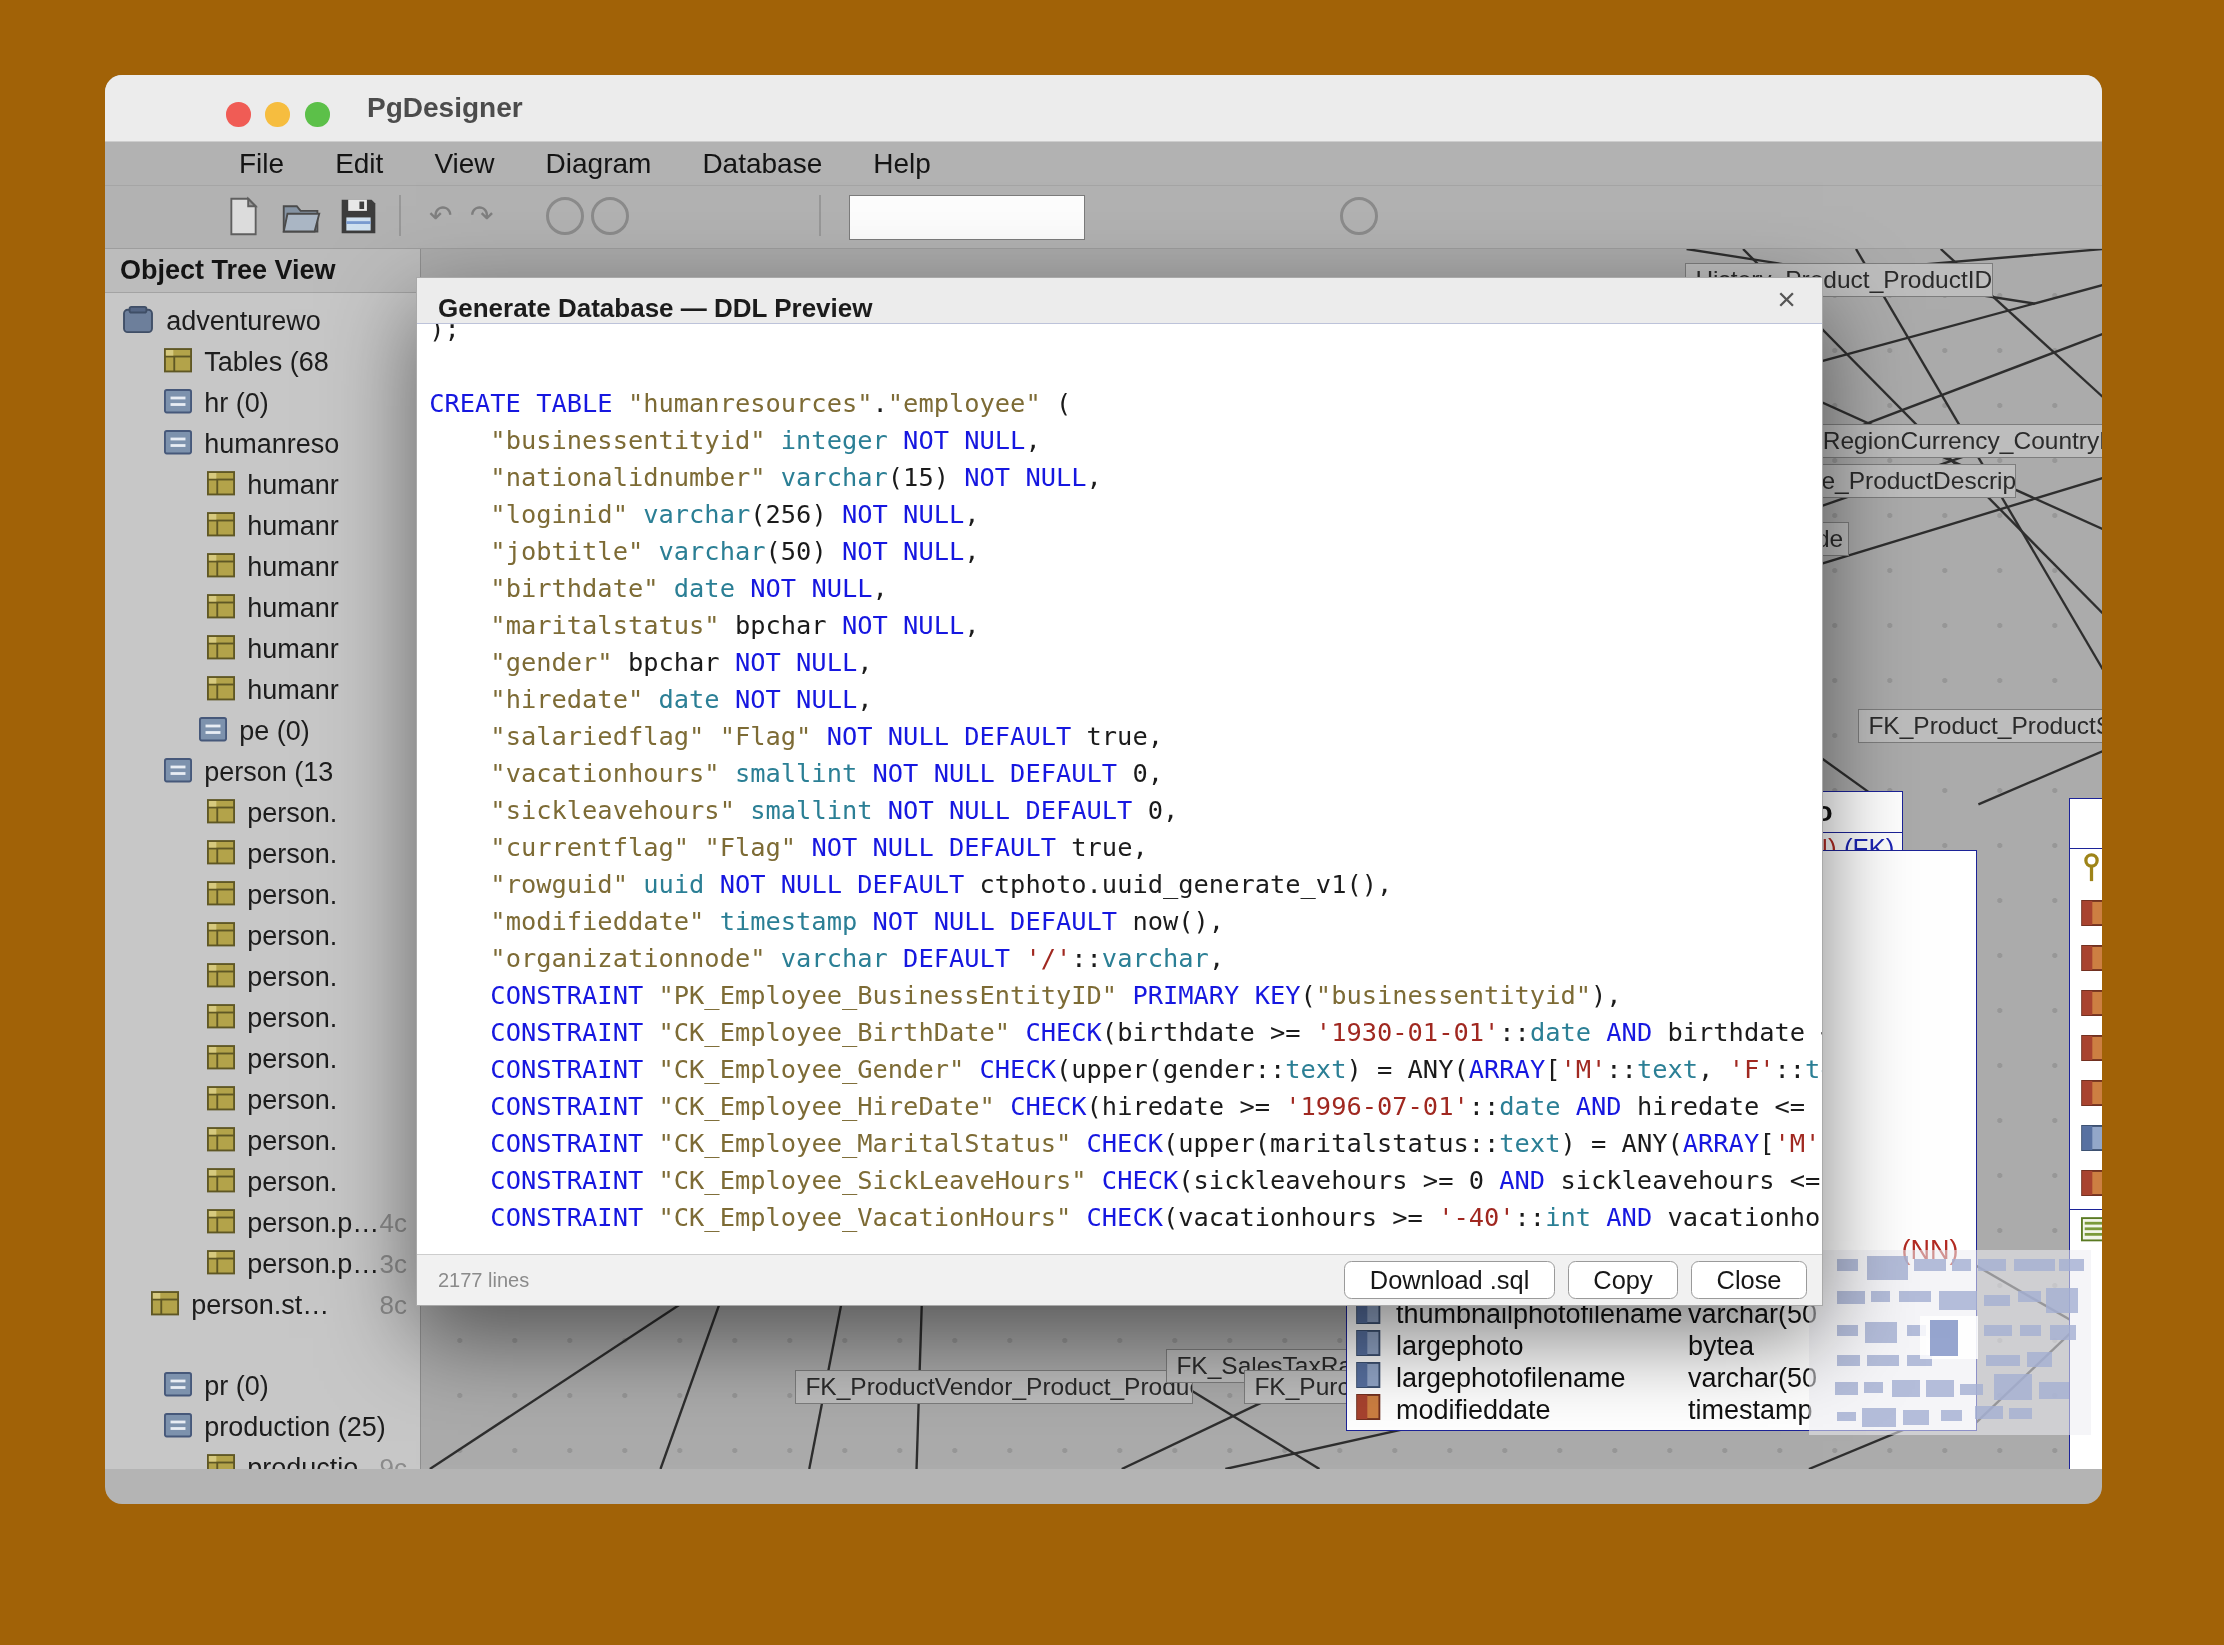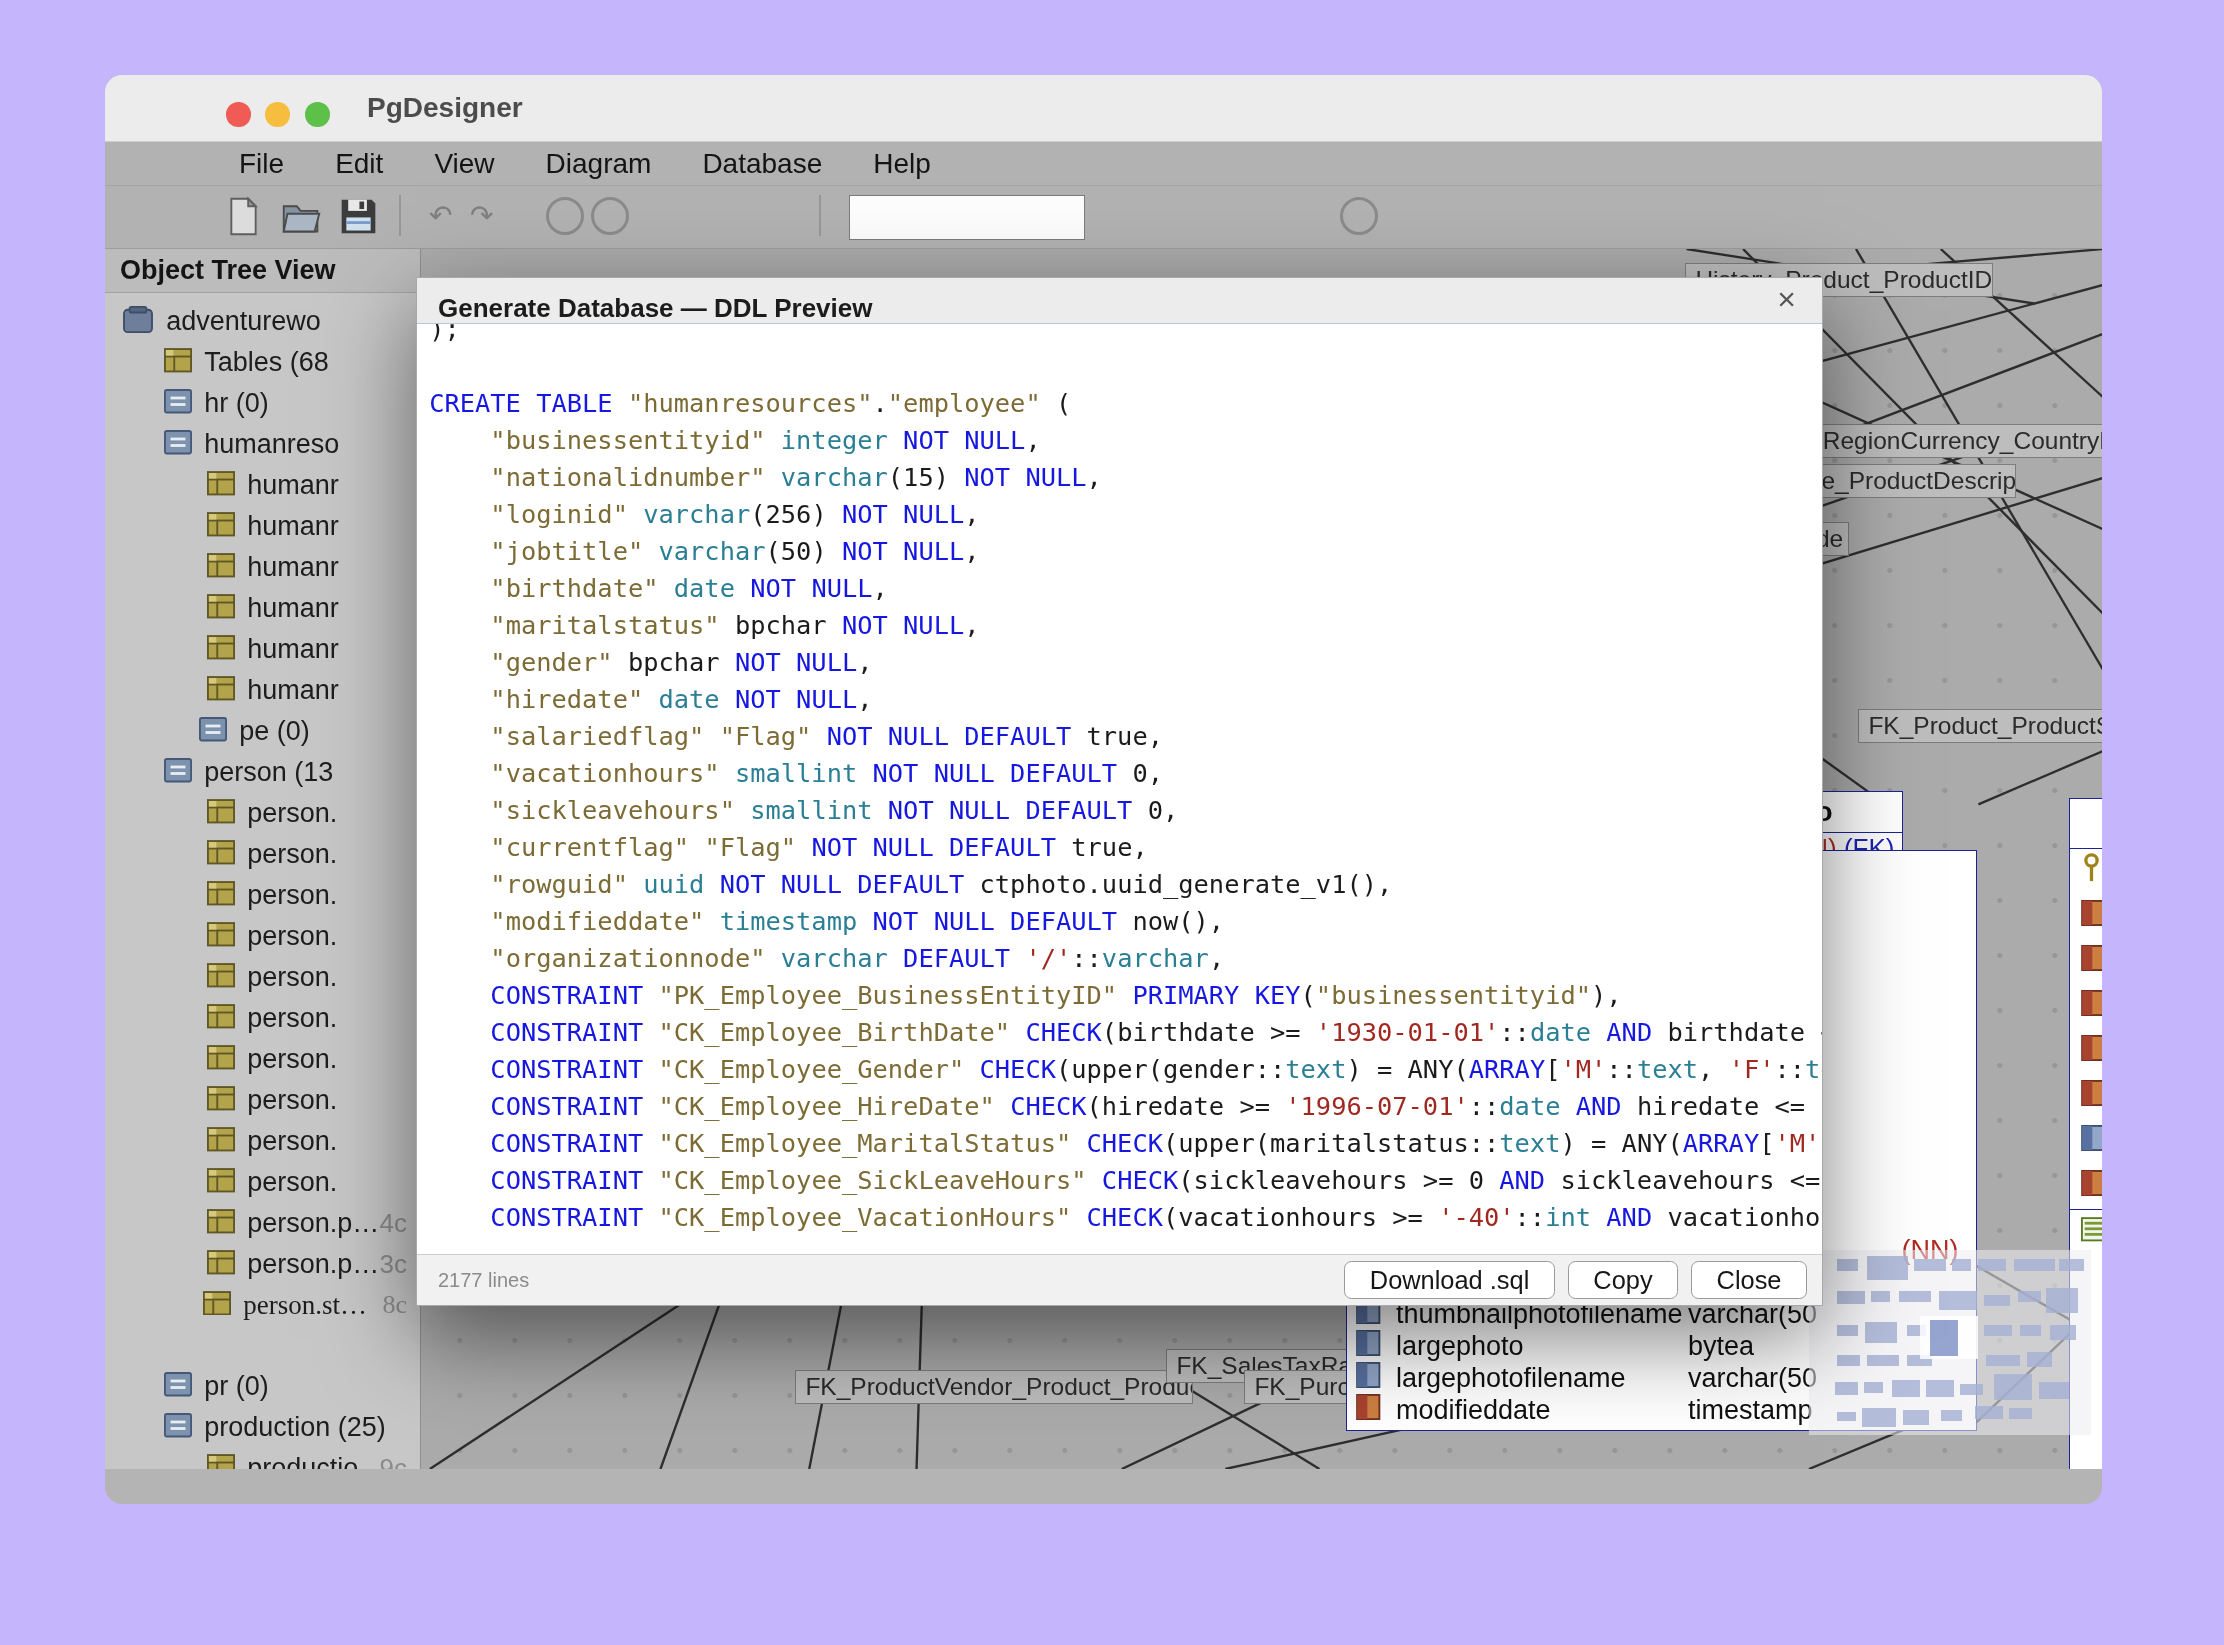--- a/index.html
+++ b/index.html
@@ -1,16 +1,16 @@
 <!DOCTYPE html>
 <html style="font-size:15px"><head>
 <meta charset="utf-8">
 <style>
   html,body{margin:0;padding:0;background:#000;}
-  #stage{position:relative;width:2224px;height:1646px;background:#c4b5fd;overflow:hidden;
+  #stage{position:relative;width:2224px;height:1646px;background:#a16207;overflow:hidden;
          font-family:"Liberation Sans",sans-serif;-webkit-font-smoothing:antialiased;}
   
   .window{position:absolute;left:105px;top:75px;width:1997px;height:1429px;border-radius:17px;
           overflow:hidden;background:#b4b4b4;}
   .titlebar{position:relative;height:66px;background:#ececec;border-bottom:0.9px solid #cdcdcd;}
   .tl{position:absolute;top:27px;width:24.5px;height:24.5px;border-radius:50%;}
   .tl.red{left:121px;background:#f05c55;}
   .tl.yellow{left:160px;background:#f6bd3f;}
   .tl.green{left:200px;background:#5cc049;}
   .wtitle{position:absolute;left:262px;top:0;line-height:66px;font-size:28px;font-weight:bold;color:#4c4c4c;}
@@ -336,21 +336,21 @@
             <div class="trow" style="padding-left: 102px;">
               <span class="ticon"><svg width="28" height="24.5" viewBox="0 0 30 26">
                   <rect x="1" y="1" width="28" height="24" fill="#b3a34a" stroke="#5f5724" stroke-width="2"></rect>
                   <line x1="1" y1="9" x2="29" y2="9" stroke="#5f5724" stroke-width="2"></line>
                   <line x1="11" y1="9" x2="11" y2="25" stroke="#5f5724" stroke-width="2"></line>
                   <rect x="2" y="2" width="8" height="6" fill="#d6c97e"></rect>
                 </svg></span>
               <span class="tlabel">person.p…</span>
               <span class="tcount">3c</span>
             </div>
-            <div class="trow" style="padding-left: 98px; font-family: Liberation Serif, serif;">
+            <div class="trow" style="padding-left: 46px;">
               <span class="ticon"><svg width="28" height="24.5" viewBox="0 0 30 26">
                   <rect x="1" y="1" width="28" height="24" fill="#b3a34a" stroke="#5f5724" stroke-width="2"></rect>
                   <line x1="1" y1="9" x2="29" y2="9" stroke="#5f5724" stroke-width="2"></line>
                   <line x1="11" y1="9" x2="11" y2="25" stroke="#5f5724" stroke-width="2"></line>
                   <rect x="2" y="2" width="8" height="6" fill="#d6c97e"></rect>
                 </svg></span>
               <span class="tlabel">person.st…</span>
               <span class="tcount">8c</span>
             </div>
             <div class="trow" style="padding-left: 59px; margin-top: 40px;">

